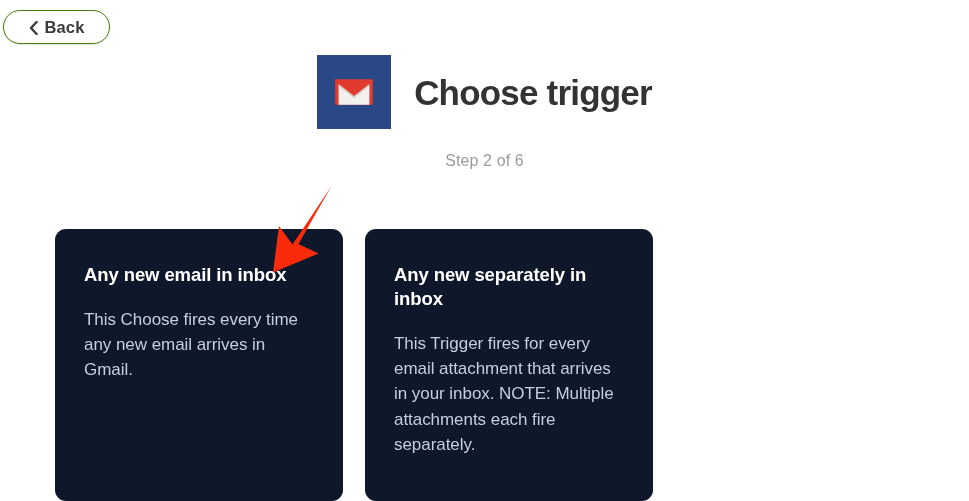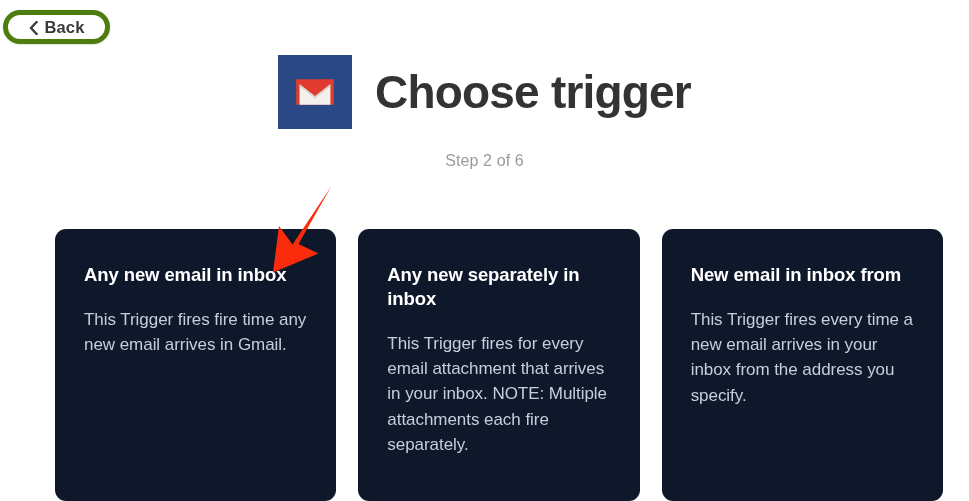--- a/index.html
+++ b/index.html
@@ -17,21 +17,21 @@
 
   
   .back-btn {
     position: absolute;
     left: 3px;
     top: 10px;
     width: 107px;
     height: 34px;
     border-radius: 17px;
     background: #ffffff;
-    border: 5px solid #4d7c0f;
+    border: 1px solid #4d7c0f;
     box-shadow: 0 1px 2px rgba(0,0,0,0.10), 0 0 0 1px rgba(0,0,0,0.015);
     display: flex;
     align-items: center;
     justify-content: center;
     gap: 7px;
     box-sizing: border-box;
     cursor: pointer;
   }
   .back-chevron {
     display: block;
@@ -64,21 +64,21 @@
     width: 74px;
     height: 74px;
     background: #2A4885;
     flex: none;
     display: flex;
     align-items: center;
     justify-content: center;
   }
   .service-icon svg { display: block; }
   .page-title {
-    font-size: 46px;
+    font-size: 35px;
     font-weight: bold;
     color: #333333;
     letter-spacing: -0.8px;
     line-height: 1;
     white-space: nowrap;
   }
   .step-label {
     position: absolute;
     left: 0;
     top: 152px;
@@ -157,32 +157,28 @@
   </div>
   <div class="page-title">Choose trigger</div>
 </div>
 
 <div class="step-label">Step 2 of 6</div>
 
 <div class="cards">
 
   <div class="trigger-card">
     <div class="card-title">Any new email in inbox</div>
-    <div class="card-desc">This Trigger fires fire time any new email arrives in Gmail.</div>
+    <div class="card-desc">This Choose fires every time any new email arrives in Gmail.</div>
   </div>
 
   <div class="trigger-card">
     <div class="card-title">Any new separately in inbox</div>
     <div class="card-desc">This Trigger fires for every email attachment that arrives in your inbox. NOTE: Multiple attachments each fire separately.</div>
   </div>
 
-  <div class="trigger-card">
-    <div class="card-title">New email in inbox from</div>
-    <div class="card-desc">This Trigger fires every time a new email arrives in your inbox from the address you specify.</div>
-  </div>
 
 </div>
 
 <div class="annotation-arrow">
   <svg viewBox="0 0 80 104" width="80" height="104" xmlns="http://www.w3.org/2000/svg">
     <path d="M69.5 8.0 L30.5 66.5 L17.0 48.0 L11.0 94.5 L56.5 75.5 L36.5 66.0 Z" fill="#FA2B0B"></path>
   </svg>
 </div>
 
 </body></html>

